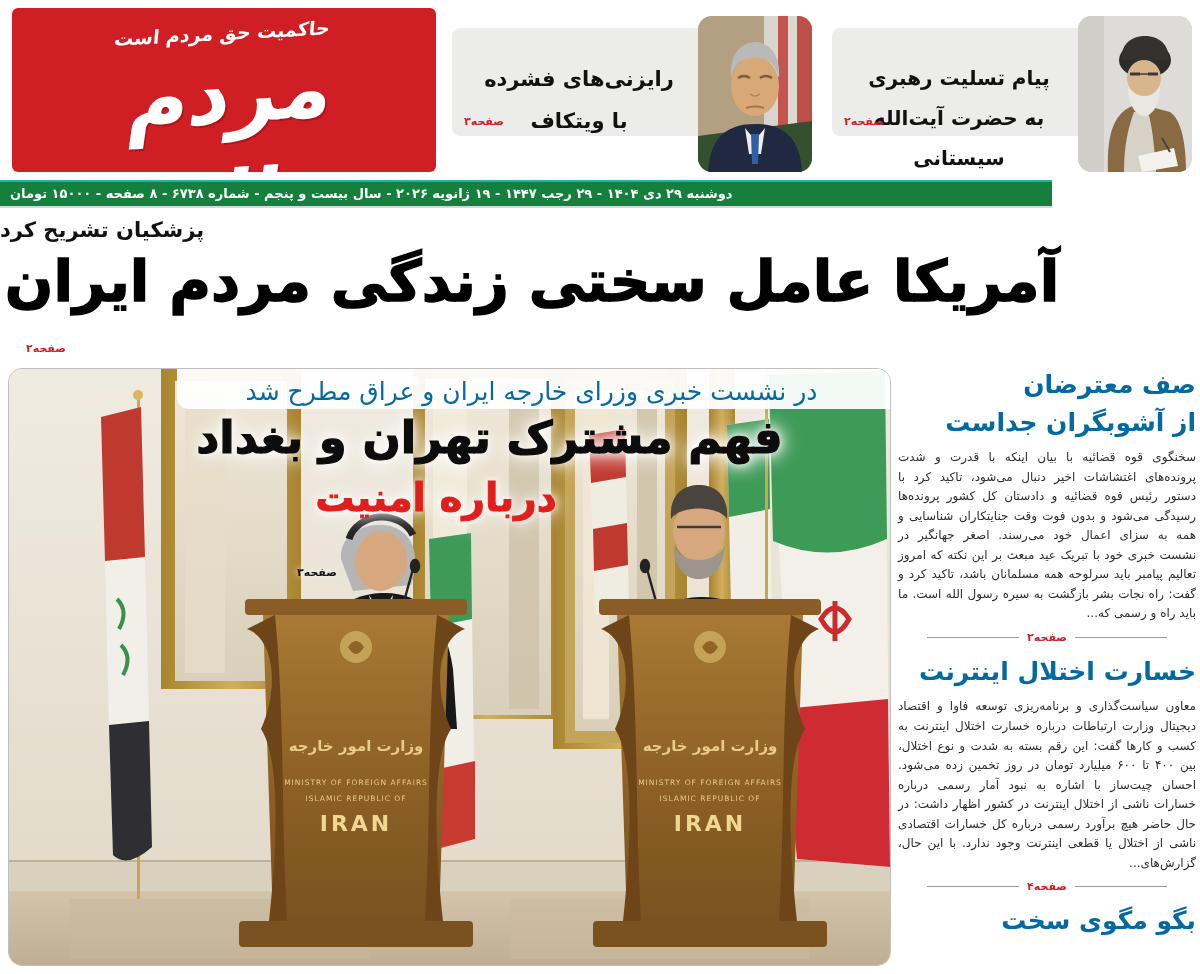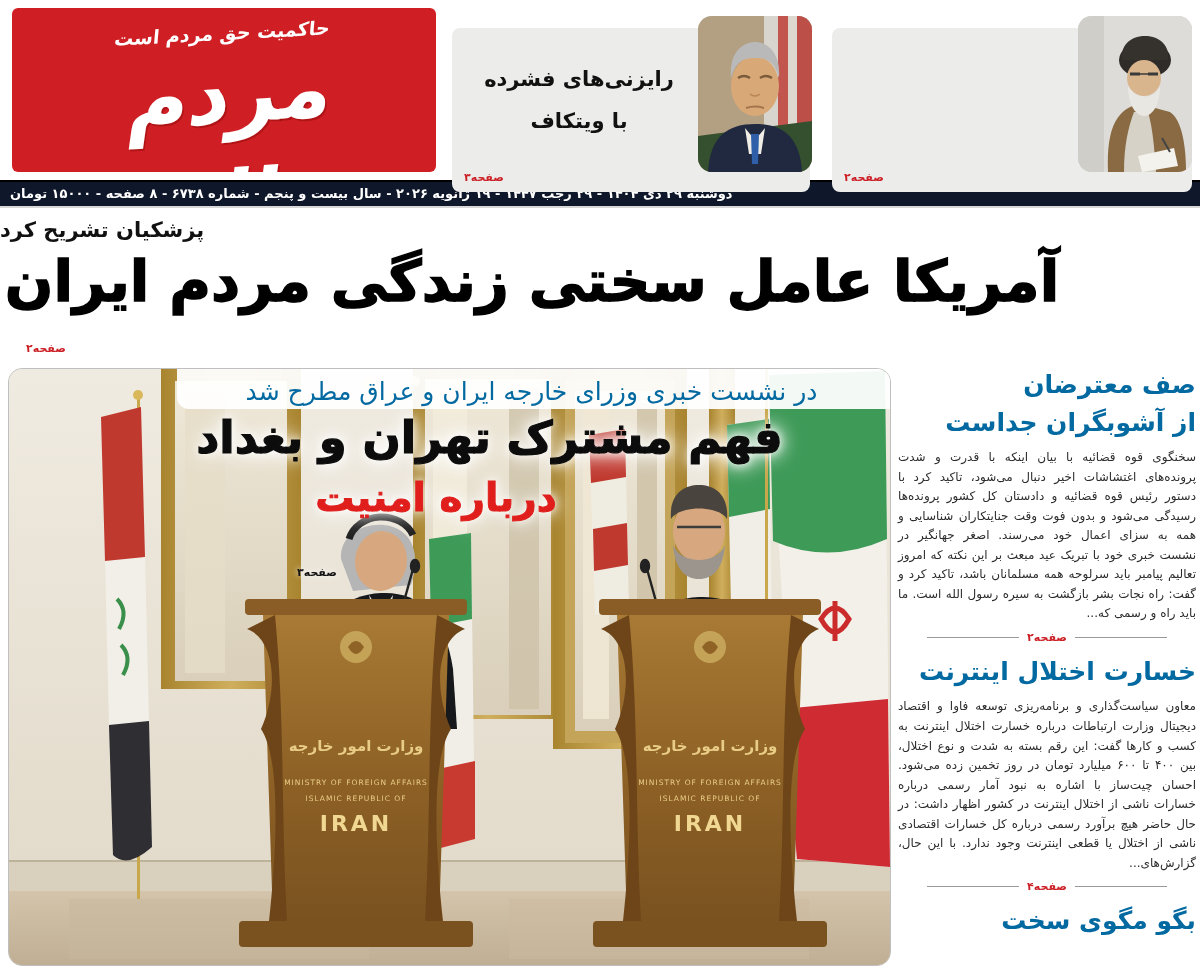--- a/index.html
+++ b/index.html
@@ -19,29 +19,29 @@
     color:#fff; font-size:19px; text-align:center;
     transform:rotate(-3deg) skewX(-8deg); font-weight:bold;
   }
   .logo-title {
     position:absolute; top:34px; left:8px; right:8px; text-align:center;
     color:#fff; font-size:82px; font-weight:bold; line-height:1.3;
     transform:rotate(-4deg) skewX(-12deg); letter-spacing:-2px;
     text-shadow:2px 2px 0 rgba(120,0,0,.35);
   }
   .date-bar {
-    position:absolute; left:0; top:180px; width:1200px; height:26px;
-    background:#0f172a; border-top:2px solid #000000;
+    position:absolute; left:0; top:180px; width:1052px; height:26px;
+    background:#15803d; border-top:2px solid #14b8a6;
     color:#fff; font-size:13px; font-weight:bold;
     direction:rtl; text-align:left; padding:4px 10px 0 10px;
     box-shadow:0 2px 0 #d7d7d7;
   }
   
   .top-box {
-    position:absolute; top:28px; height:164px; background:#ececeb;
+    position:absolute; top:28px; height:108px; background:#ececeb;
     border-radius:8px;
   }
   .top-box .tb-title {
     position:absolute; top:30px; left:8px; width:238px;
     text-align:center; color:#111; font-weight:bold;
     font-size:21px; line-height:2.0;
   }
   .top-box .tb-pageref {
     position:absolute; left:12px; bottom:8px;
     color:#cc2026; font-size:11px; font-weight:bold;
@@ -149,20 +149,24 @@
         <path d="M33,62 C31,36 45,26 57,26 C69,26 83,36 81,62 C76,46 70,42 57,42 C44,42 38,46 33,62 Z" fill="#b9b9b9"></path>
         <path d="M40,62 Q46,58 52,62" stroke="#7a5b3a" stroke-width="2.4" fill="none"></path>
         <path d="M62,62 Q68,58 74,62" stroke="#7a5b3a" stroke-width="2.4" fill="none"></path>
         <path d="M48,92 Q57,89 66,92" stroke="#a5744c" stroke-width="2" fill="none"></path>
         <path d="M52,78 Q57,82 62,78" stroke="#b98455" stroke-width="1.5" fill="none"></path>
       </svg>
     </div>
   </div>
 
   <div class="top-box" style="left:832px; width:360px;">
+    <div class="tb-title" style="font-size:20px;">
+      <span>پیام تسلیت رهبری</span><br>
+      <span>به حضرت آیت‌الله سیستانی</span>
+    </div>
     <div class="tb-pageref">صفحه۲</div>
     <div class="tb-photo">
       <svg viewBox="0 0 114 156">
         <rect x="0" y="0" width="114" height="156" fill="#dddcd8"></rect>
         <rect x="0" y="0" width="26" height="156" fill="#cfcec9"></rect>
         <path d="M30,156 C28,110 40,92 62,88 L92,96 C104,104 108,130 108,156 Z" fill="#8a6a42"></path>
         <path d="M56,96 C50,112 46,130 46,156 L78,156 C76,126 74,110 70,96 Z" fill="#d6d2c8"></path>
         <ellipse cx="67" cy="44" rx="26" ry="18" fill="#2e2b28"></ellipse>
         <path d="M44,44 C42,30 52,20 67,20 C82,20 92,30 90,44 Z" fill="#35312d"></path>
         <ellipse cx="66" cy="62" rx="17" ry="18" fill="#d9b58e"></ellipse>

